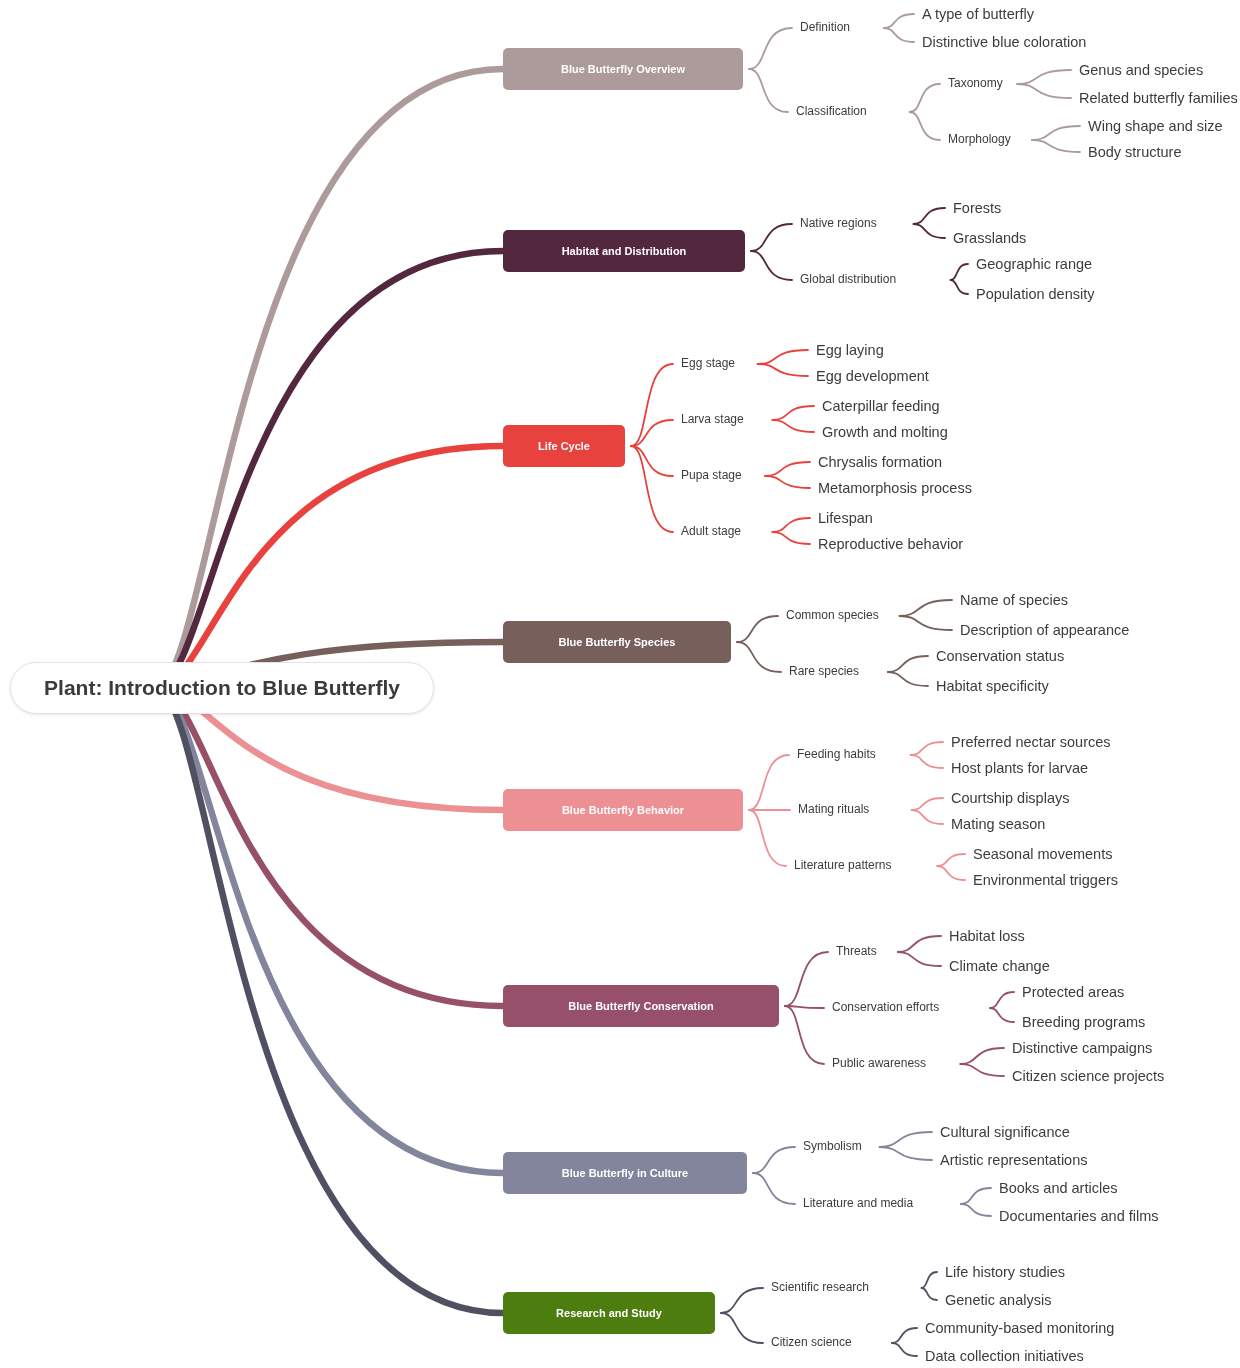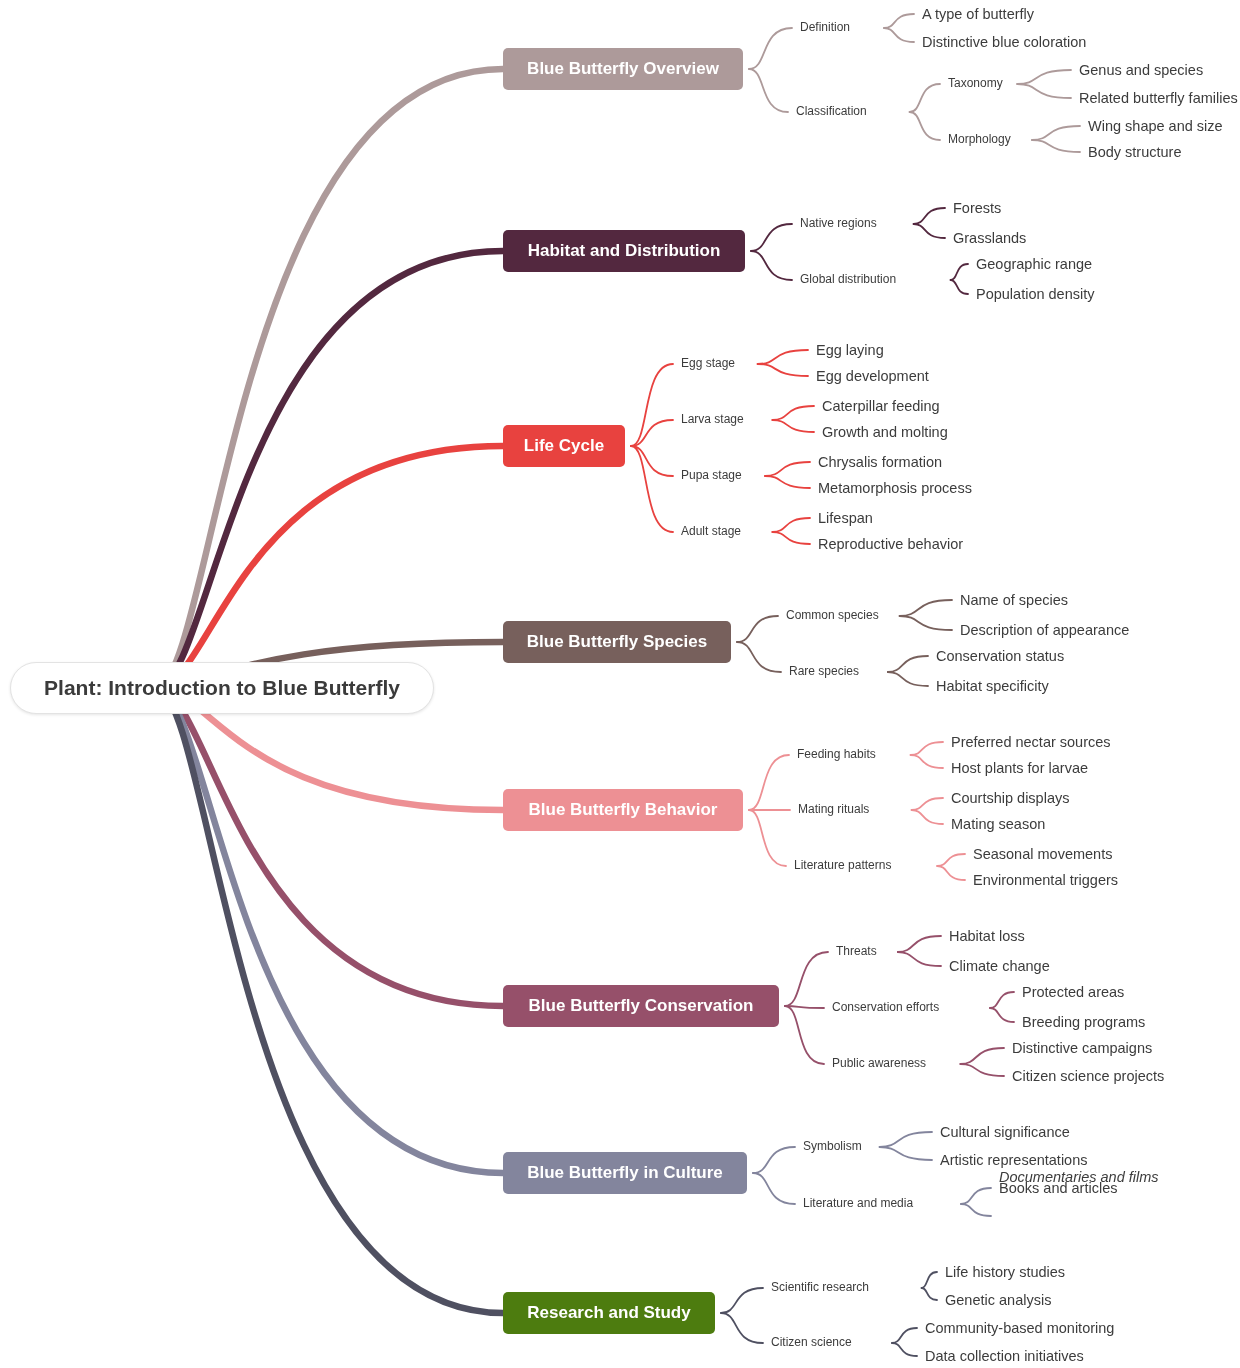--- a/index.html
+++ b/index.html
@@ -16,21 +16,21 @@
     box-shadow:0 1px 3px rgba(0,0,0,.10);
     display:flex;align-items:center;justify-content:center;
     font-size:21px;font-weight:bold;color:#3b3b3b;
     padding:0 22px;box-sizing:border-box;white-space:nowrap;
   }
 
   .branch-node{
     position:absolute;z-index:4;
     border-radius:5px;
     display:flex;align-items:center;justify-content:center;
-    color:#ffffff;font-size:17px;font-weight:bold;
+    color:#ffffff;font-size:11px;font-weight:bold;
     box-sizing:border-box;white-space:nowrap;padding:0 14px;
   }
 
   .sub-label{
     position:absolute;z-index:3;
     font-size:12px;color:#3c3c3c;white-space:nowrap;
     line-height:1;
   }
   .leaf-label{
     position:absolute;z-index:3;
@@ -176,21 +176,21 @@
       <div class="leaf-label" style="left: 1022px; top: 1015px;">Breeding programs</div>
       <div class="sub-label" style="left: 832px; top: 1057px;">Public awareness</div>
       <div class="leaf-label" style="left: 1012px; top: 1041px;">Distinctive campaigns</div>
       <div class="leaf-label" style="left: 1012px; top: 1069px;">Citizen science projects</div>
       <div class="branch-node" style="left: 503px; top: 1152px; width: 244px; height: 42px; background: rgb(131, 133, 157);">Blue Butterfly in Culture</div>
       <div class="sub-label" style="left: 803px; top: 1140px;">Symbolism</div>
       <div class="leaf-label" style="left: 940px; top: 1125px;">Cultural significance</div>
       <div class="leaf-label" style="left: 940px; top: 1153px;">Artistic representations</div>
       <div class="sub-label" style="left: 803px; top: 1197px;">Literature and media</div>
       <div class="leaf-label" style="left: 999px; top: 1181px;">Books and articles</div>
-      <div class="leaf-label" style="left: 999px; top: 1170px; font-style: italic;">Documentaries and films</div>
+      <div class="leaf-label" style="left: 999px; top: 1209px;">Documentaries and films</div>
       <div class="branch-node" style="left: 503px; top: 1292px; width: 212px; height: 42px; background: #4d7c0f;">Research and Study</div>
       <div class="sub-label" style="left: 771px; top: 1281px;">Scientific research</div>
       <div class="leaf-label" style="left: 945px; top: 1265px;">Life history studies</div>
       <div class="leaf-label" style="left: 945px; top: 1293px;">Genetic analysis</div>
       <div class="sub-label" style="left: 771px; top: 1336px;">Citizen science</div>
       <div class="leaf-label" style="left: 925px; top: 1321px; text-align: center;">Community-based monitoring</div>
       <div class="leaf-label" style="left: 925px; top: 1349px;">Data collection initiatives</div>
       <div class="root-node" style="left: 10px; top: 662px; width: 424px; height: 52px;">Plant: Introduction to Blue Butterfly</div>
     </div>
 </div>

